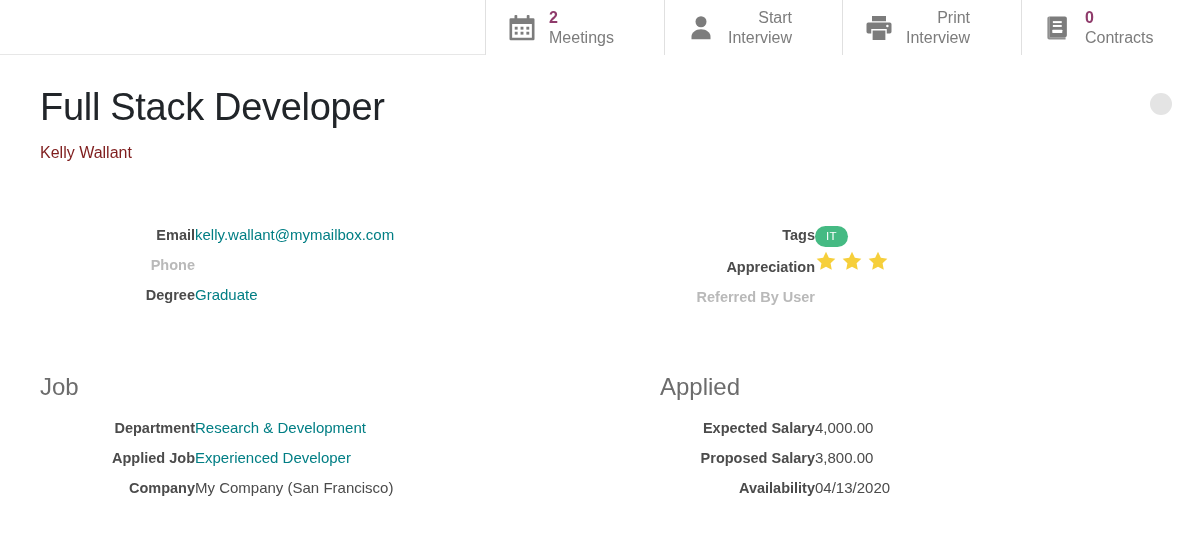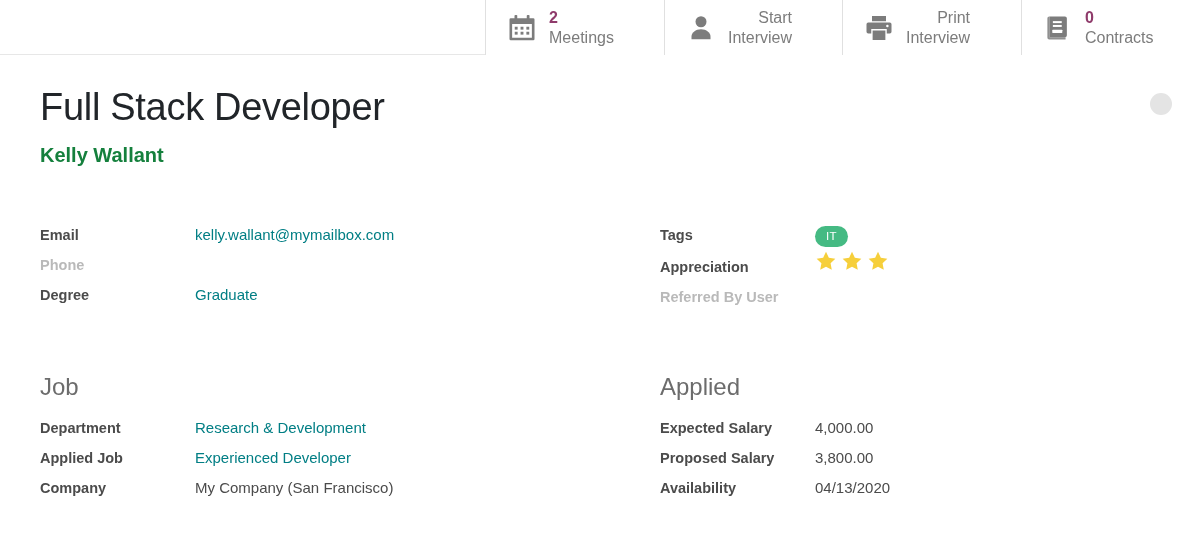--- a/index.html
+++ b/index.html
@@ -101,23 +101,23 @@
   .title-block { position: absolute; left: 40px; top: 33px; }
   .rec-title {
     font-size: 38px;
     font-weight: 400;
     color: #212529;
     letter-spacing: -0.3px;
     line-height: 1.05;
     margin: 0;
   }
   .rec-subtitle {
-    font-size: 20px;
-    font-weight: 700;
-    color: #15803d;
+    font-size: 16px;
+    font-weight: 400;
+    color: #7f1d1d;
     margin: 16px 0 0 0;
     line-height: 1.1;
   }
 
   
   .col-left  { position: absolute; left: 40px;  top: 165px; width: 560px; }
   .col-right { position: absolute; left: 660px; top: 165px; width: 520px; }
 
   .col-left-2  { position: absolute; left: 40px;  top: 318px; width: 560px; }
   .col-right-2 { position: absolute; left: 660px; top: 318px; width: 520px; }
@@ -136,20 +136,21 @@
     min-height: 30px;
     margin-bottom: 0px;
   }
   .field-label {
     width: 155px;
     flex: none;
     font-size: 14.5px;
     font-weight: 700;
     color: #4b4b4b;
     line-height: 30px;
+    text-align: right;
   }
   .field-label.empty { color: #b9b9b9; }
   .field-value {
     font-size: 15px;
     color: #4b4b4b;
     line-height: 30px;
   }
   .field-value.link { color: #017e84; cursor: pointer; }
 
   

